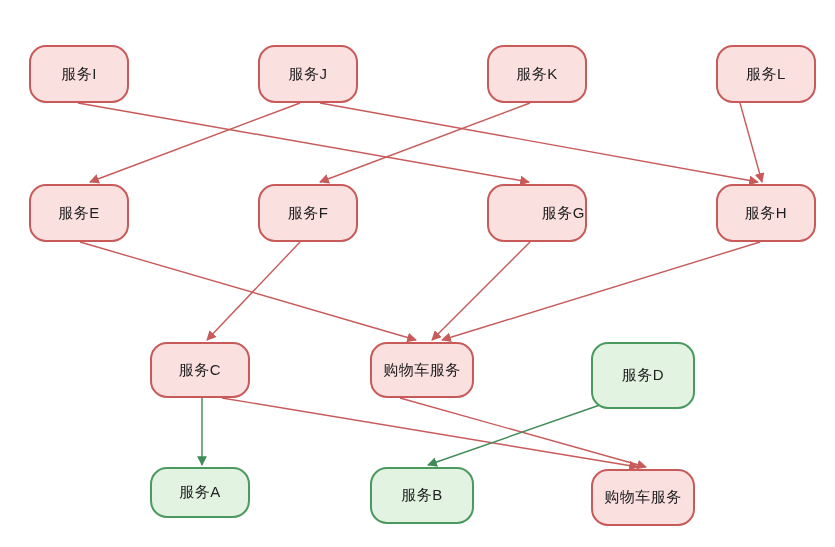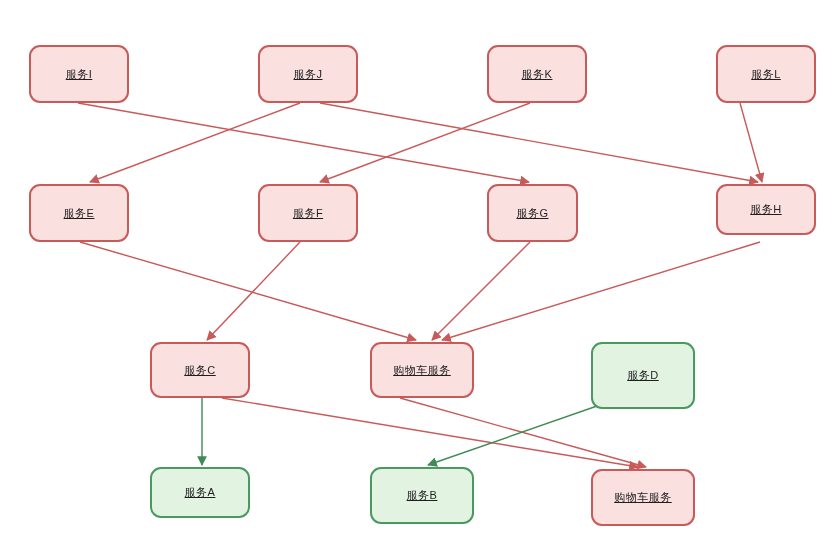--- a/index.html
+++ b/index.html
@@ -24,28 +24,27 @@
     width: 835px;
     height: 547px;
     pointer-events: none;
   }
   .node {
     position: absolute;
     box-sizing: border-box;
     display: flex;
     align-items: center;
     justify-content: center;
-    border-radius: 11px;
+    border-radius: 17px;
     border-width: 2px;
     border-style: solid;
-    font-size: 11px;
+    font-size: 15px;
     letter-spacing: 0.5px;
     white-space: nowrap;
     user-select: none;
-    text-decoration: underline;
   }
   .node.pink {
     background: #fbe0e0;
     border-color: #c85a5a;
     color: #1f1f1f;
   }
   .node.green {
     background: #e2f3e2;
     border-color: #4a9a5f;
     color: #1f1f1f;
@@ -102,24 +101,24 @@
       </div>
       <div class="node pink" style="left: 716px; top: 45px; width: 100px; height: 58px;">
         <span>服务L</span>
       </div>
       <div class="node pink" style="left: 29px; top: 184px; width: 100px; height: 58px;">
         <span>服务E</span>
       </div>
       <div class="node pink" style="left: 258px; top: 184px; width: 100px; height: 58px;">
         <span>服务F</span>
       </div>
-      <div class="node pink" style="left: 487px; top: 184px; width: 91px; height: 58px;">
+      <div class="node pink" style="left: 487px; top: 184px; width: 100px; height: 58px; justify-content: flex-end;">
         <span>服务G</span>
       </div>
-      <div class="node pink" style="left: 716px; top: 184px; width: 100px; height: 51px;">
+      <div class="node pink" style="left: 716px; top: 184px; width: 100px; height: 58px;">
         <span>服务H</span>
       </div>
       <div class="node pink" style="left: 150px; top: 342px; width: 100px; height: 56px;">
         <span>服务C</span>
       </div>
       <div class="node pink" style="left: 370px; top: 342px; width: 104px; height: 56px;">
         <span>购物车服务</span>
       </div>
       <div class="node green" style="left: 591px; top: 342px; width: 104px; height: 67px;">
         <span>服务D</span>

